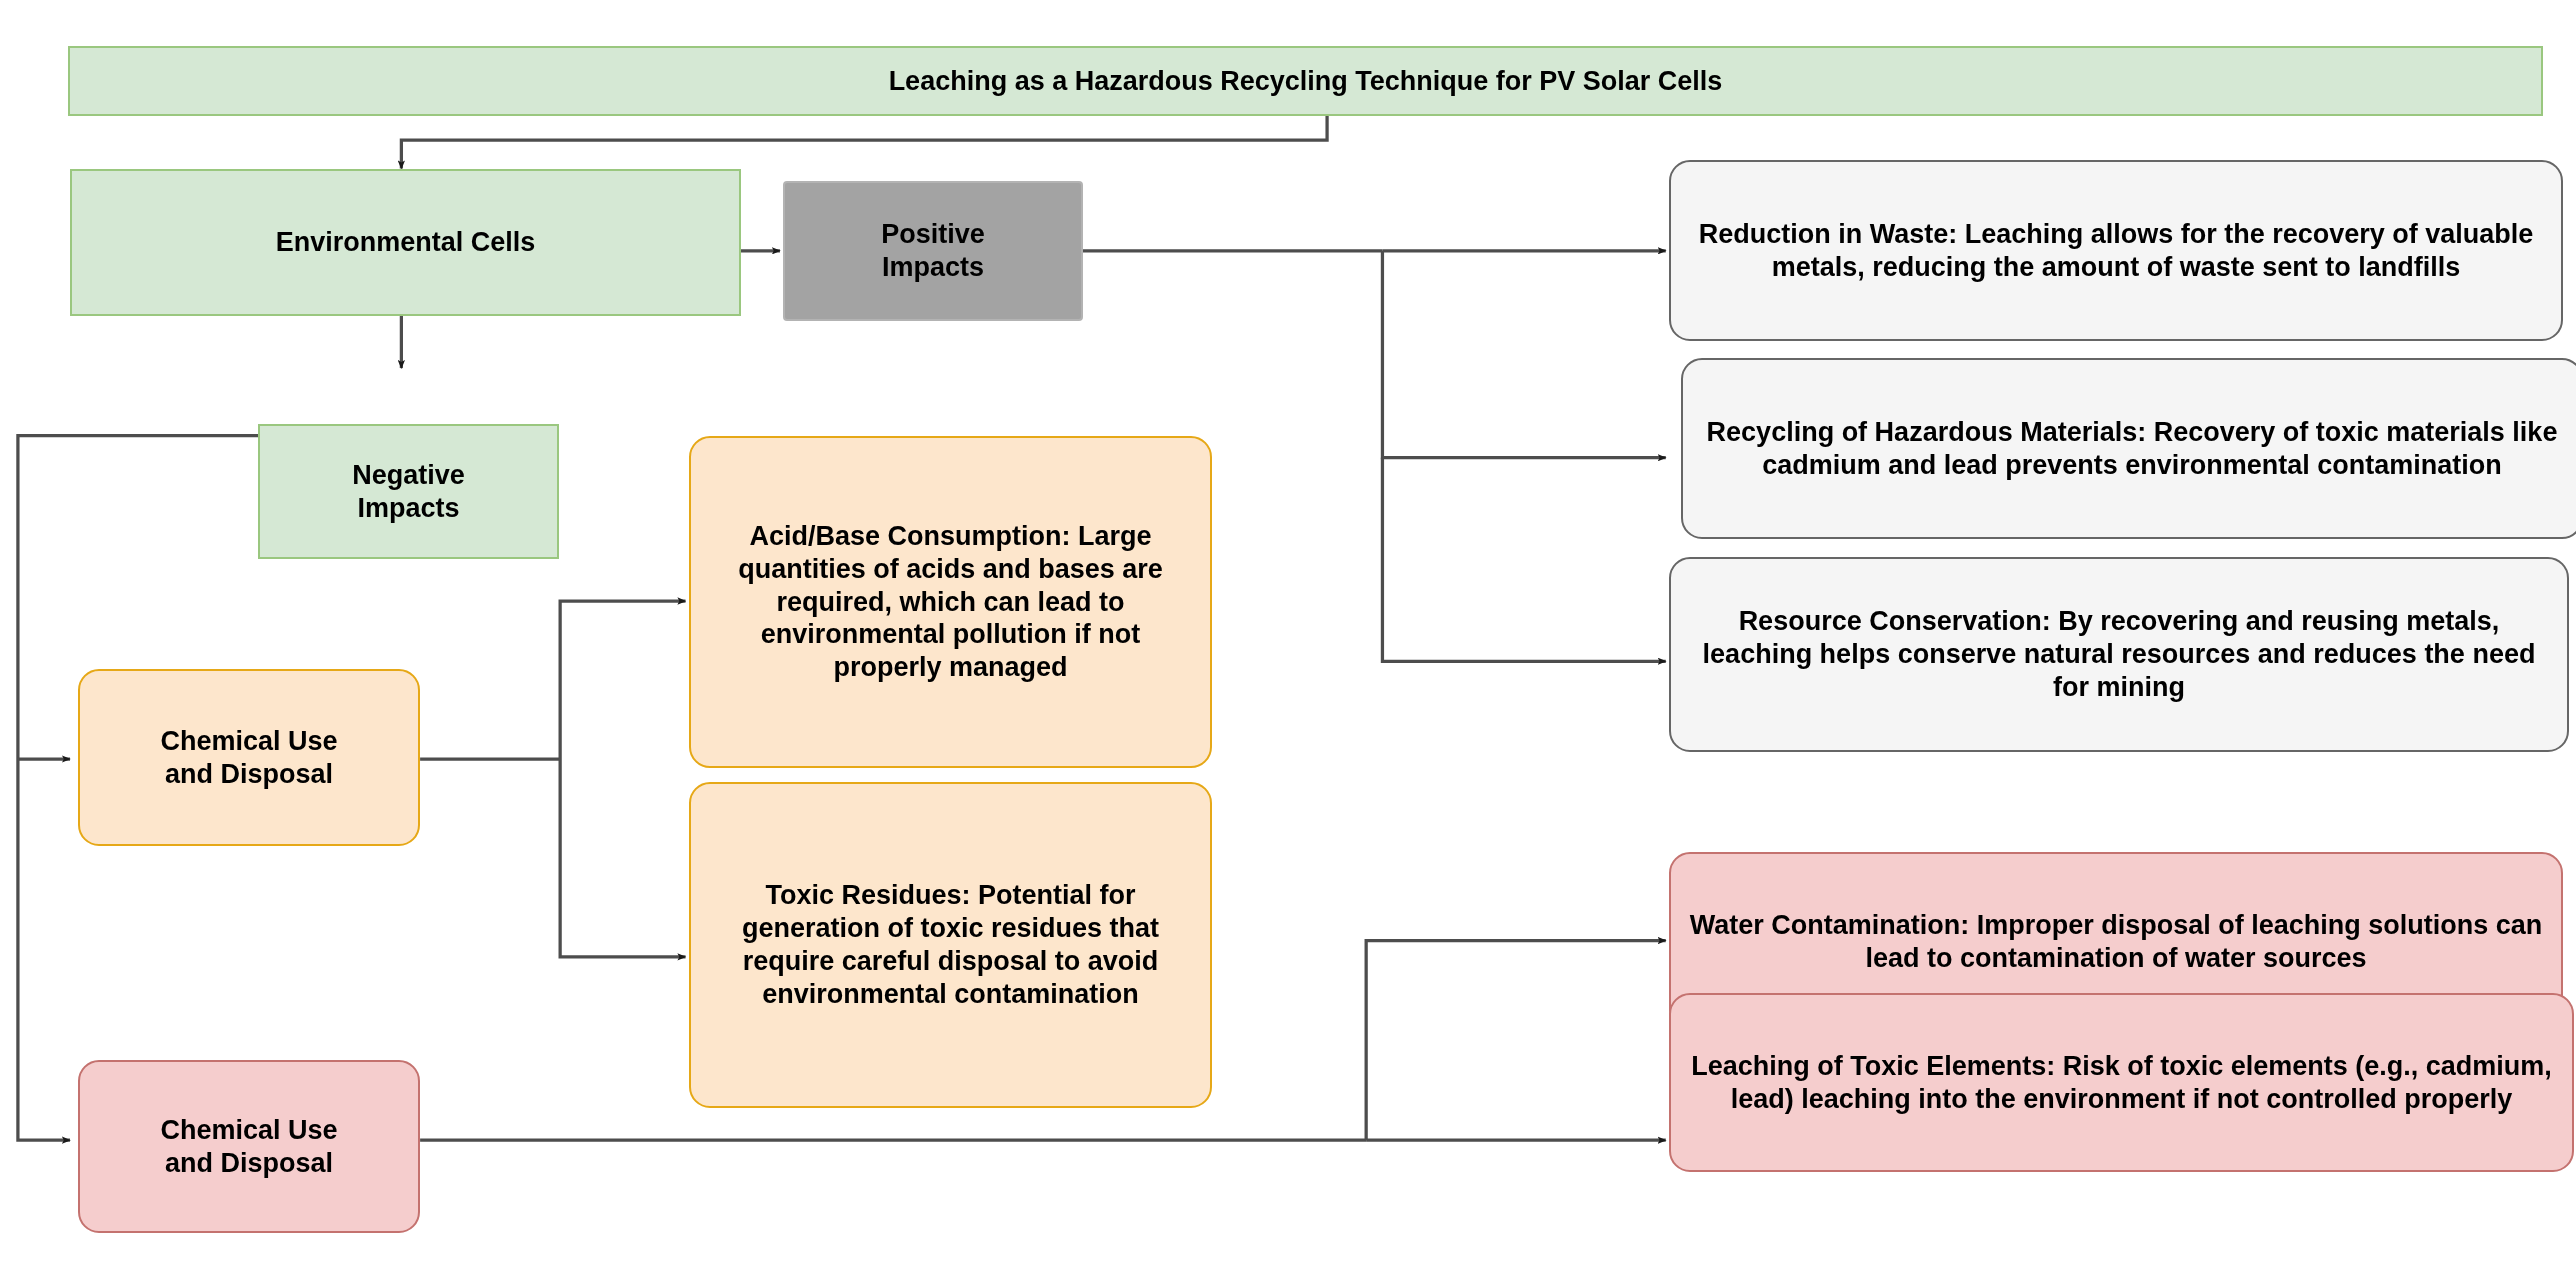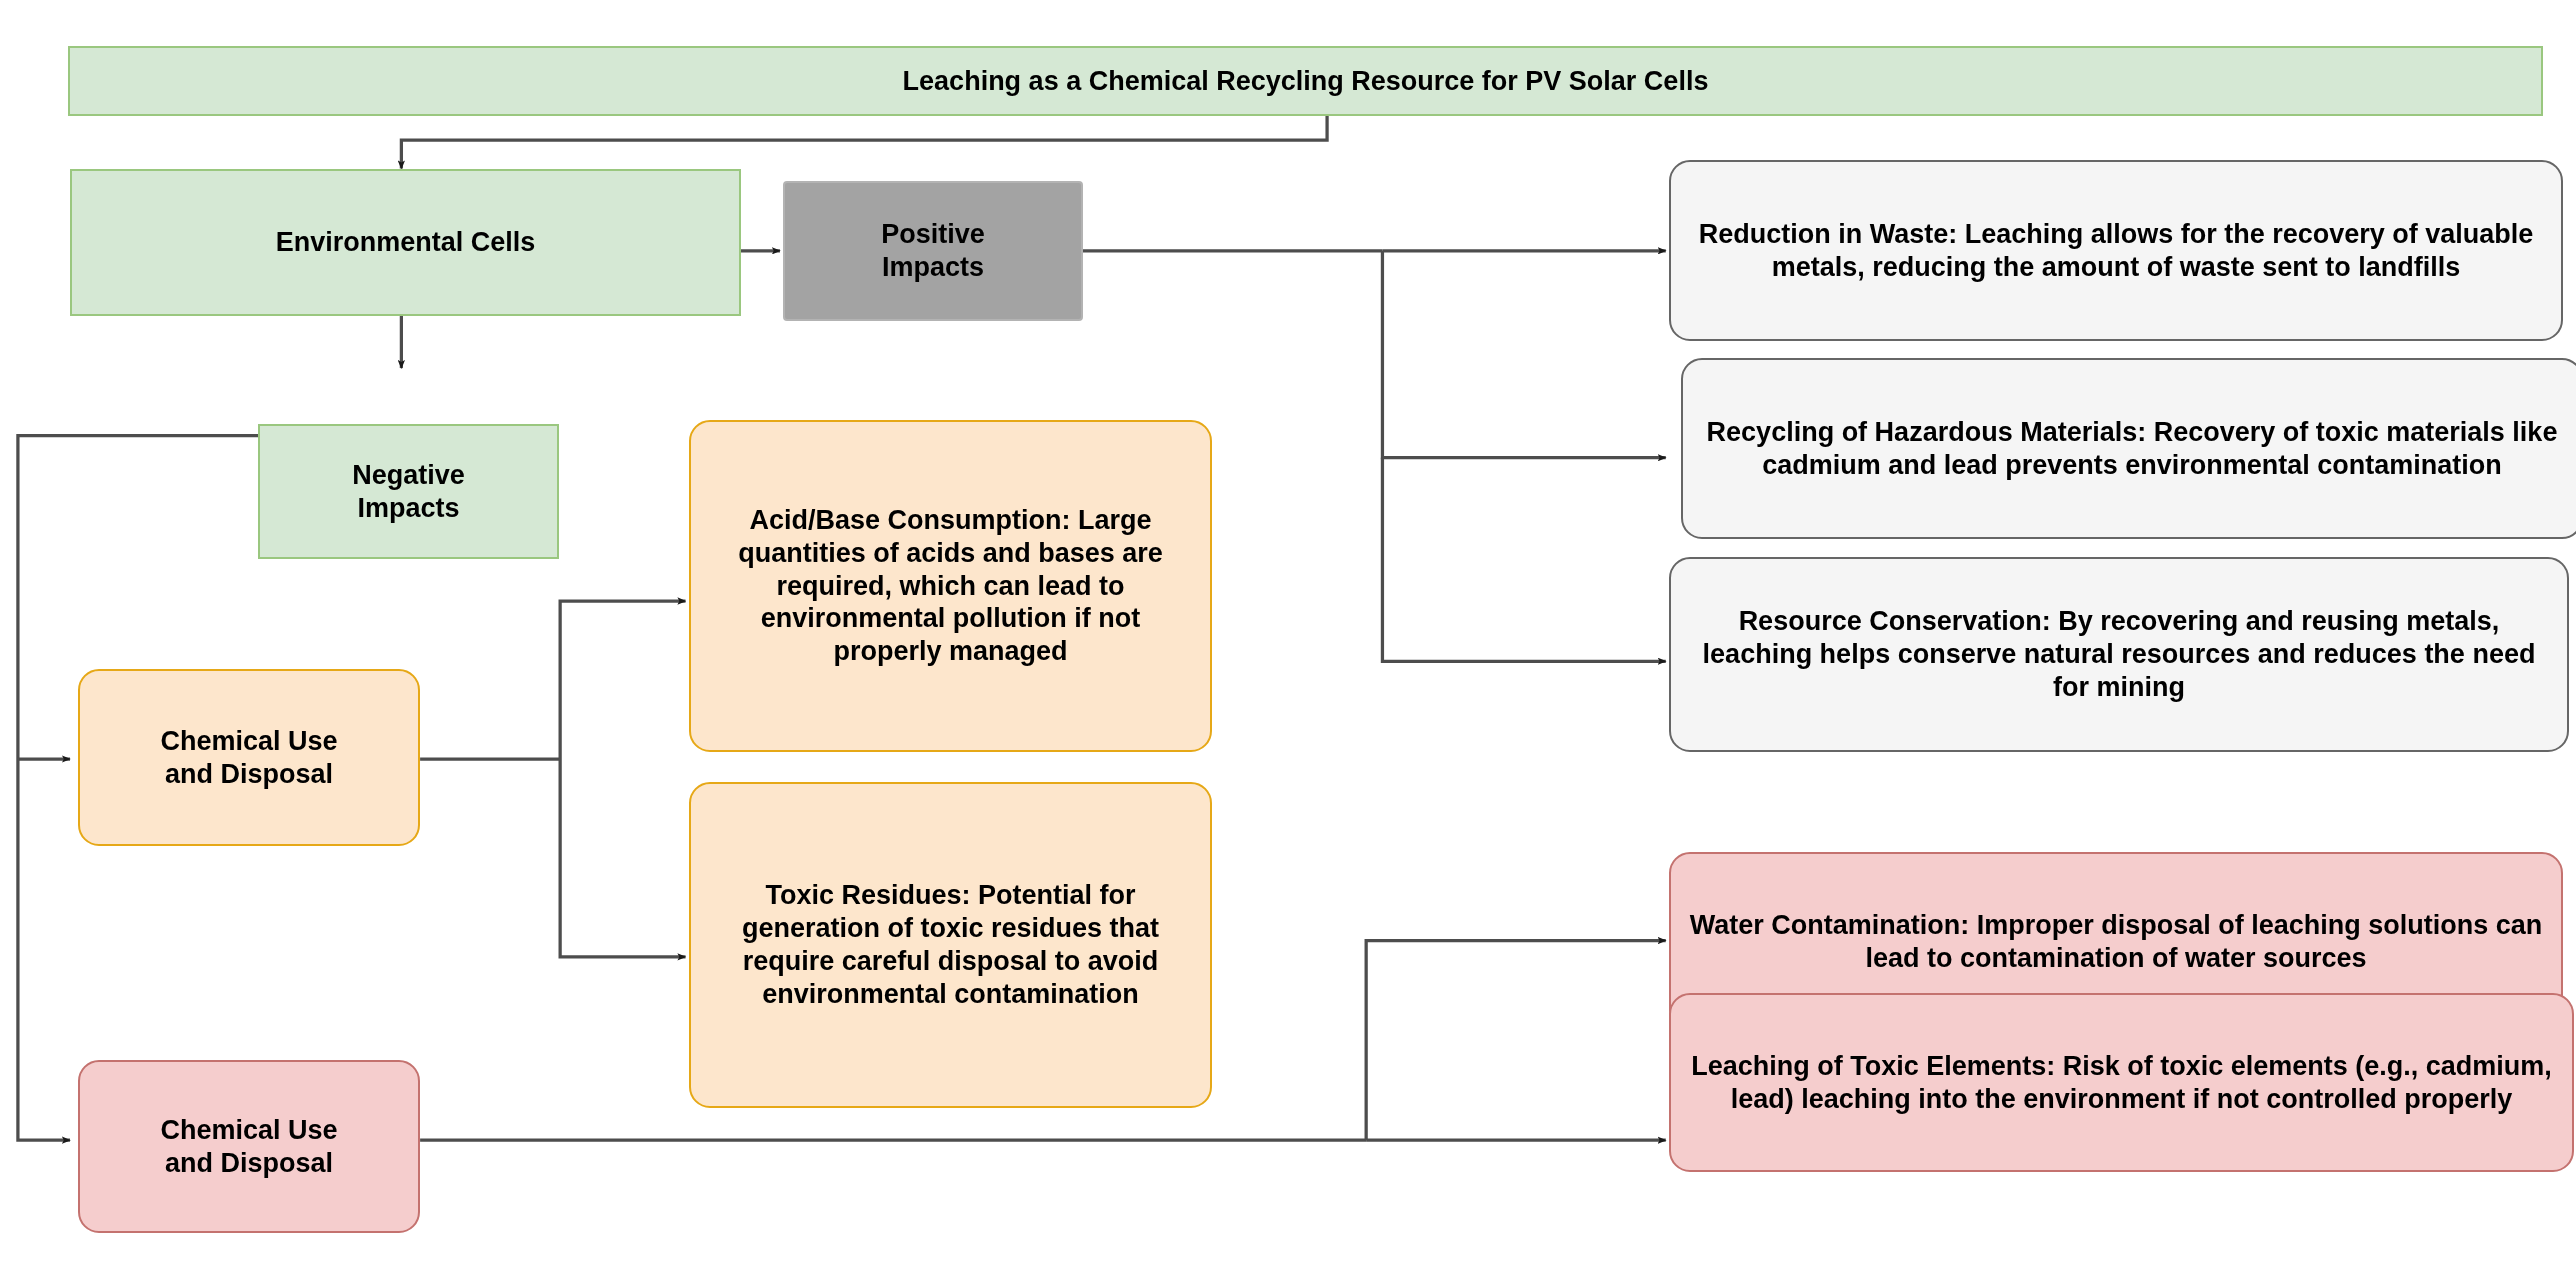--- a/index.html
+++ b/index.html
@@ -99,21 +99,21 @@
       <path d="M1698,562 L1698,812 L2046,812" marker-end="url(#ah)"></path>
 
       <path d="M516,1400 L1678,1400"></path>
       <path d="M1678,1400 L2046,1400" marker-end="url(#ah)"></path>
       <path d="M1678,1400 L1678,1155 L2046,1155" marker-end="url(#ah)"></path>
 
     </g>
   </svg>
 
   <div class="node n-green" style="left:68px; top:46px; width:2475px; height:70px; font-size:27px;">
-    <span class="node-text">Leaching as a Chemical Recycling Resource for PV Solar Cells</span>
+    <span class="node-text">Leaching as a Hazardous Recycling Technique for PV Solar Cells</span>
   </div>
 
   <div class="node n-green" style="left:70px; top:169px; width:671px; height:147px; font-size:27px;">
     <span class="node-text">Environmental Cells</span>
   </div>
 
   <div class="node n-grey" style="left:783px; top:181px; width:300px; height:140px; font-size:27px; flex-direction:column;">
     <span>Positive</span>
     <span>Impacts</span>
   </div>
@@ -126,21 +126,21 @@
   <div class="node n-orange" style="left:78px; top:669px; width:342px; height:177px; font-size:27px; flex-direction:column;">
     <span>Chemical Use</span>
     <span>and Disposal</span>
   </div>
 
   <div class="node n-red" style="left:78px; top:1060px; width:342px; height:173px; font-size:27px; flex-direction:column;">
     <span>Chemical Use</span>
     <span>and Disposal</span>
   </div>
 
-  <div class="node n-orange" style="left:689px; top:420px; width:523px; height:332px; font-size:27px; padding:9px 21px;">
+  <div class="node n-orange" style="left:689px; top:436px; width:523px; height:332px; font-size:27px; padding:9px 21px;">
     <span class="node-text">Acid/Base Consumption: Large quantities of acids and bases are required, which can lead to environmental pollution if not properly managed</span>
   </div>
 
   <div class="node n-orange" style="left:689px; top:782px; width:523px; height:326px; font-size:27px; padding:8.1px 21px;align-items:center;">
     <span class="node-text">Toxic Residues: Potential for generation of toxic residues that require careful disposal to avoid environmental contamination</span>
   </div>
 
   <div class="node n-grey-round" style="left:1669px; top:160px; width:894px; height:181px; font-size:27px; padding:8.1px 18px;">
     <span class="node-text">Reduction in Waste: Leaching allows for the recovery of valuable metals, reducing the amount of waste sent to landfills</span>
   </div>

